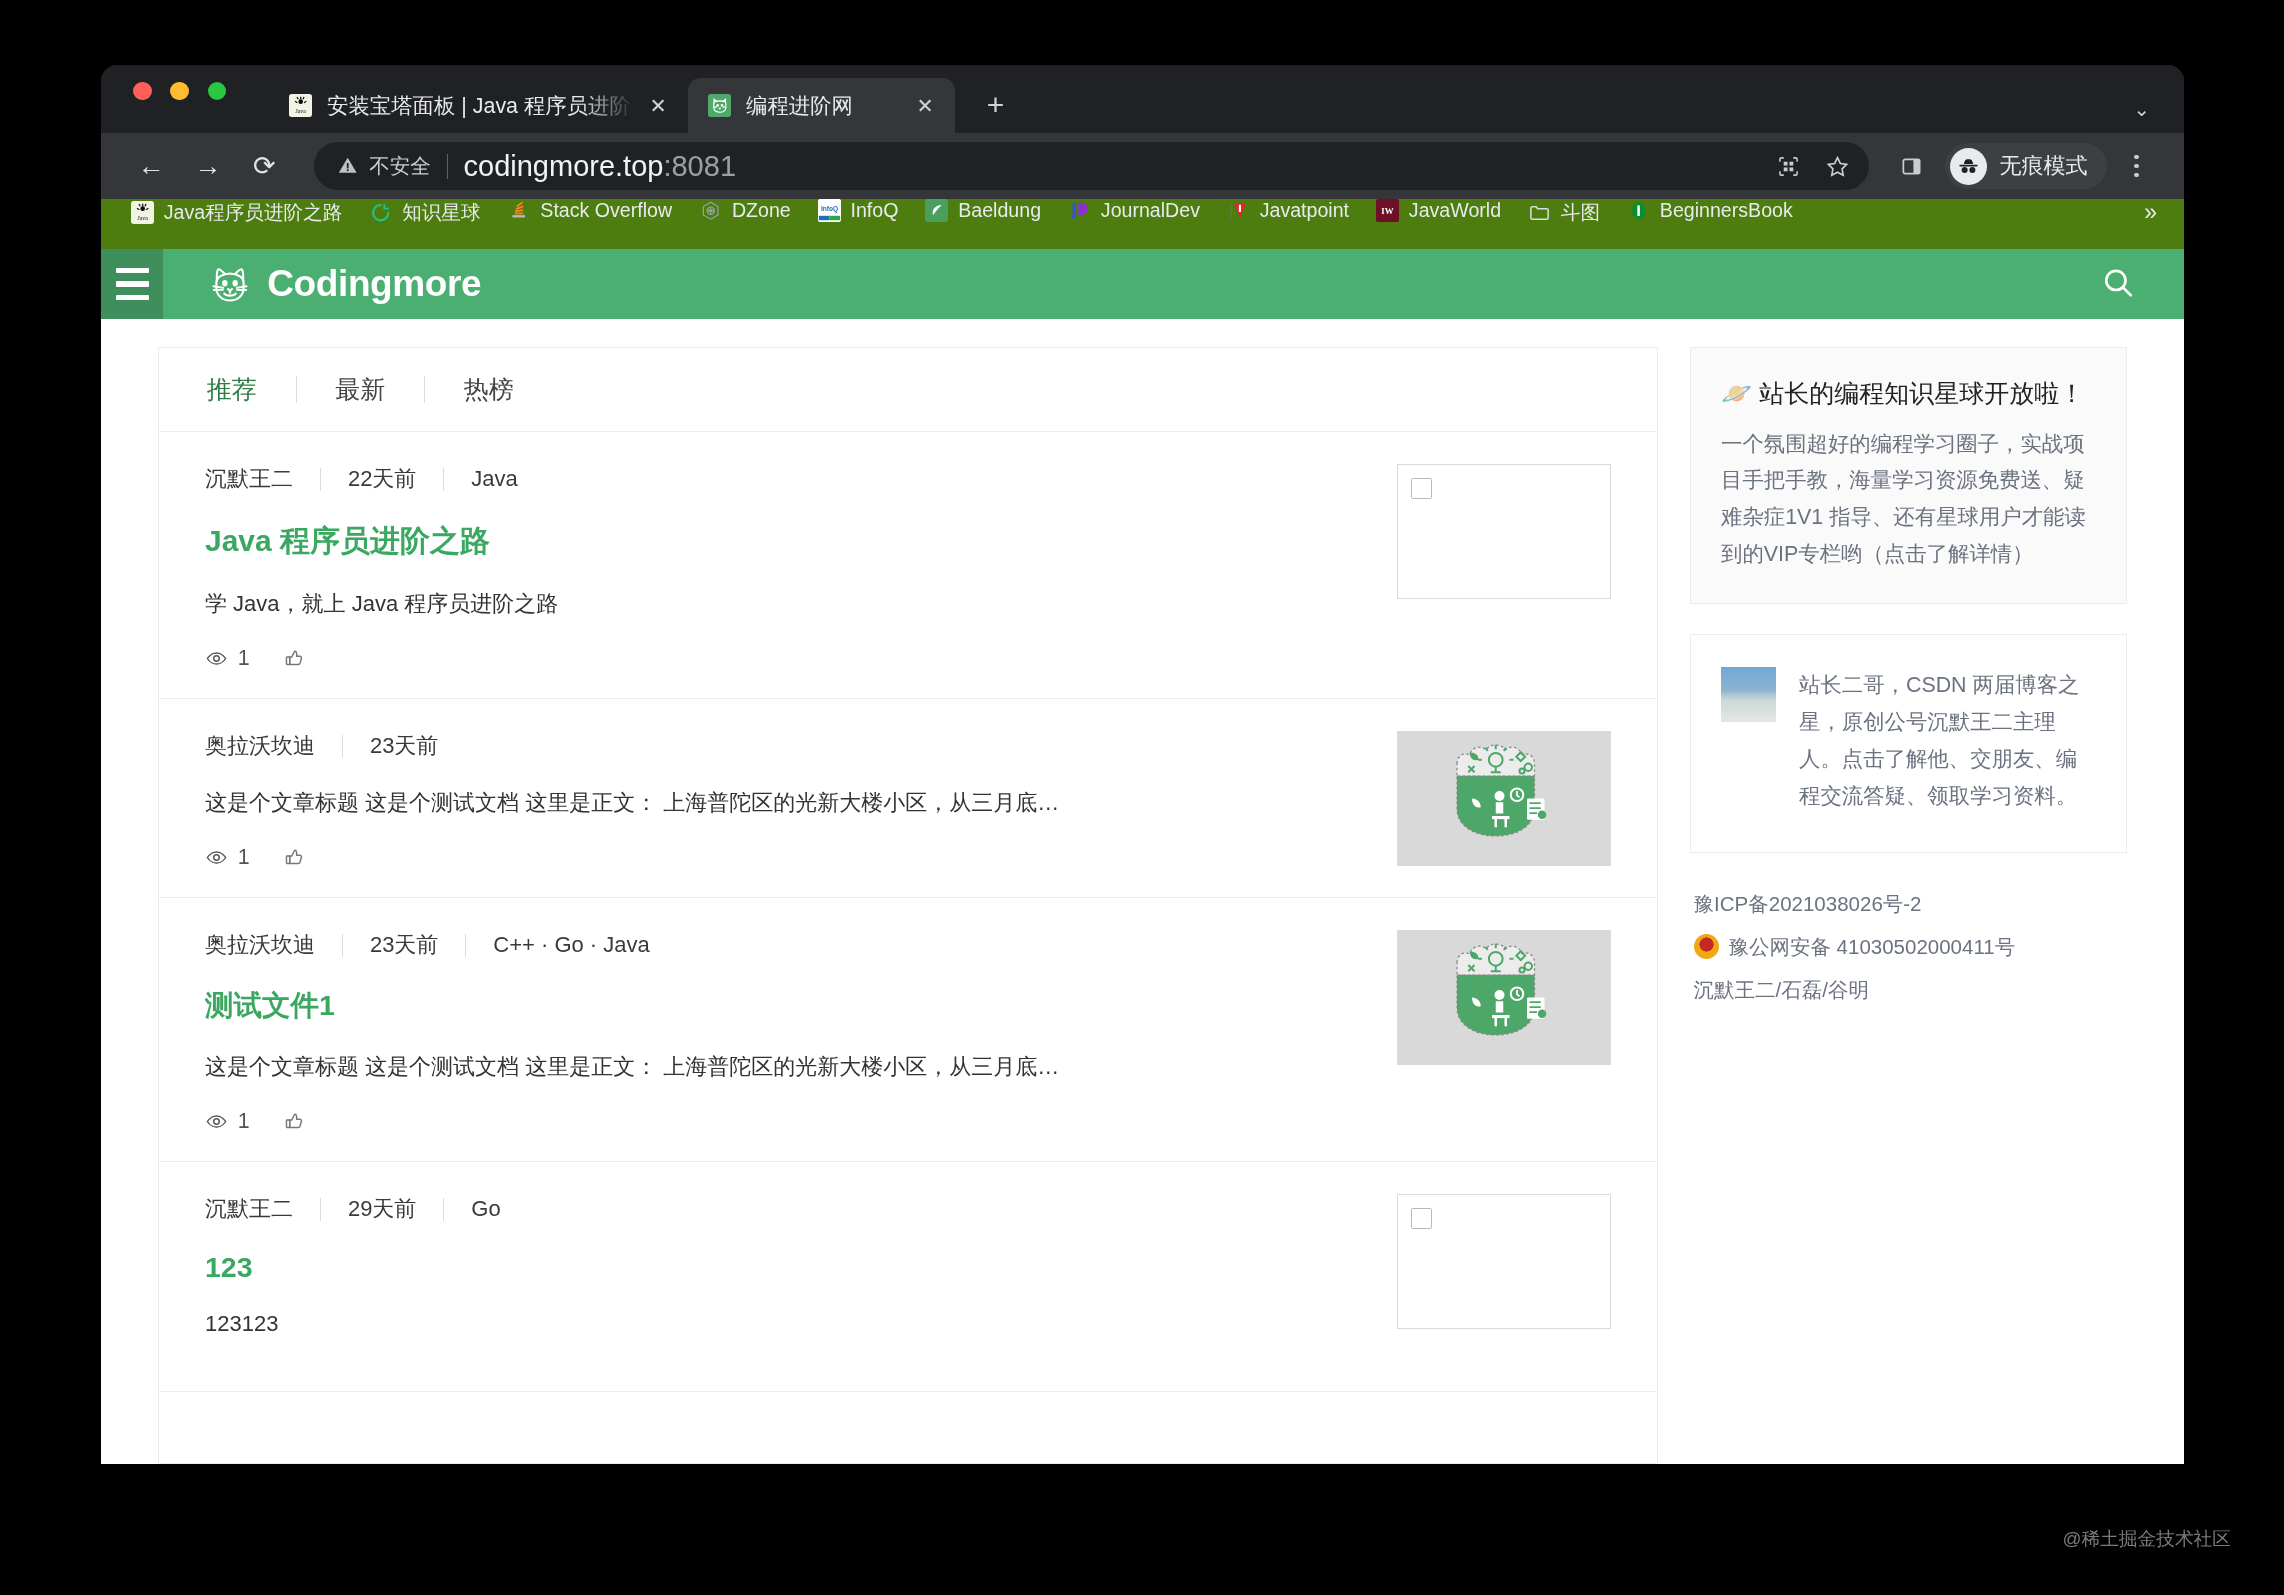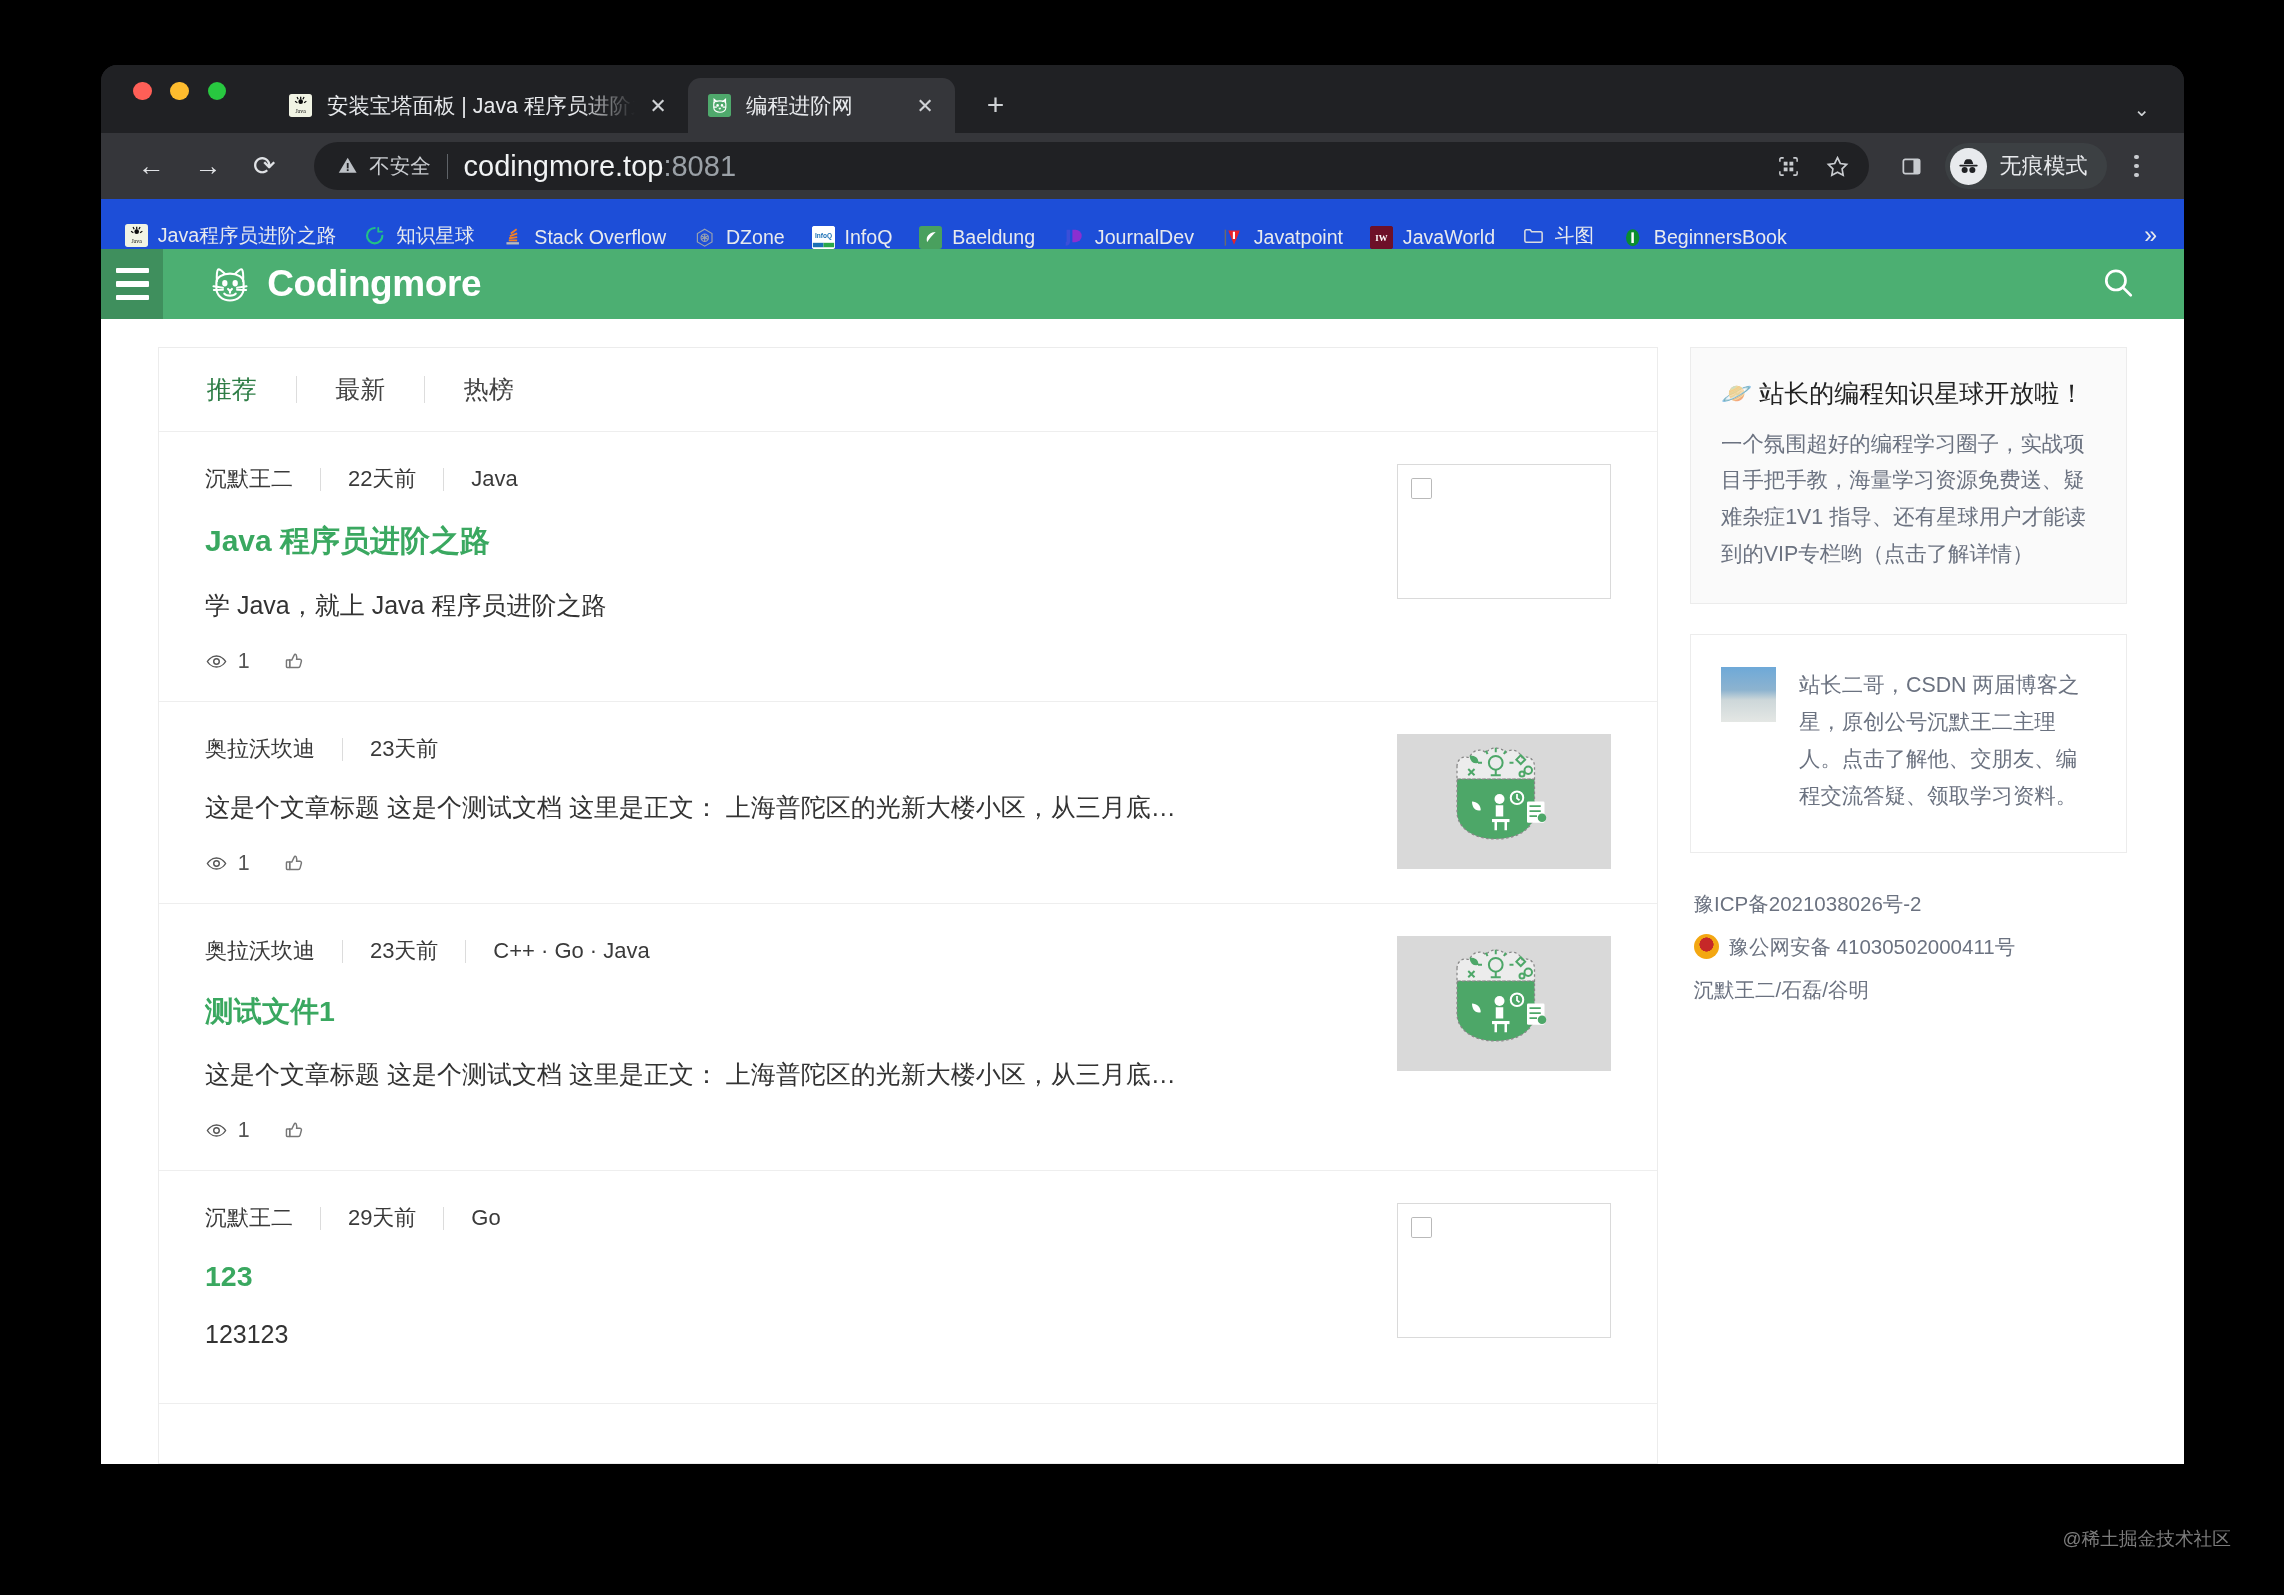--- a/index.html
+++ b/index.html
@@ -127,23 +127,23 @@
   }
   .incognito-label { color: #e8eaed; font-size: 22px; white-space: nowrap; }
   .kebab {
     width: 41px; height: 41px; margin-left: 9px;
     display: flex; flex-direction: column; align-items: center; justify-content: center; gap: 4.5px;
   }
   .kebab i { width: 4.5px; height: 4.5px; background: #c9ccd0; border-radius: 50%; display: block; }
 
   
   .bookmarks {
-    height: 50px; background: #1d4ed8;
-    display: flex; align-items: flex-end;
-    padding: 0 27px 0 24px;
+    height: 50px; background: #4d7c0f;
+    display: flex; align-items: flex-start;
+    padding: 0 27px 0 30px;
     overflow: hidden;
   }
   .bm { display: flex; align-items: center; margin-right: 27px; white-space: nowrap; }
   .bm-ico {
     width: 23px; height: 23px; margin-right: 9.8px; flex: 0 0 23px;
     border-radius: 2.7px; display: flex; align-items: center; justify-content: center;
     font-size: 8px; overflow: hidden; line-height: 1;
   }
   .bm-label { color: #e8eaed; font-size: 19.6px; }
   .bm-more { margin-left: auto; color: #e8eaed; font-size: 23px; padding-left: 9px; }
@@ -179,21 +179,21 @@
   .feed-tab.active { color: #2e7d46; }
   .feed-tab-sep { width: 0.9px; height: 27px; background: #ddd; margin: 0 37px; }
 
   
   .article { padding: 32px 46px 27px 46px; border-bottom: 0.9px solid #eee; display: flex; gap: 27px; }
   .art-main { flex: 1 1 auto; min-width: 0; }
   .art-meta { display: flex; align-items: center; font-size: 22px; color: #3a3a3a; margin-bottom: 27px; }
   .art-meta .sep { width: 0.9px; height: 23px; background: #dcdcdc; margin: 0 27px; }
   .art-title { font-size: 30px; font-weight: 700; color: #3aa860; margin-bottom: 27px; }
   .art-title.small { font-size: 28.5px; }
-  .art-desc { font-size: 25px; color: #333; margin-bottom: 27px; white-space: nowrap; overflow: hidden; text-overflow: ellipsis; }
+  .art-desc { font-size: 22px; color: #333; margin-bottom: 27px; white-space: nowrap; overflow: hidden; text-overflow: ellipsis; }
   .art-stats { display: flex; align-items: center; gap: 10.7px; color: #555; font-size: 21.4px; }
   .art-stats .stat { display: flex; align-items: center; gap: 9.8px; margin-right: 23px; }
   .art-thumb {
     width: 214px; height: 135px; flex: 0 0 214px;
     background: #fff; border: 0.9px solid #dadada;
     position: relative; overflow: hidden;
   }
   .art-thumb.broken::after {
     content: ""; position: absolute; left: 12.5px; top: 12.5px;
     width: 19.6px; height: 19.6px; border: 1.8px solid #b9b9b9; border-radius: 1.8px;

